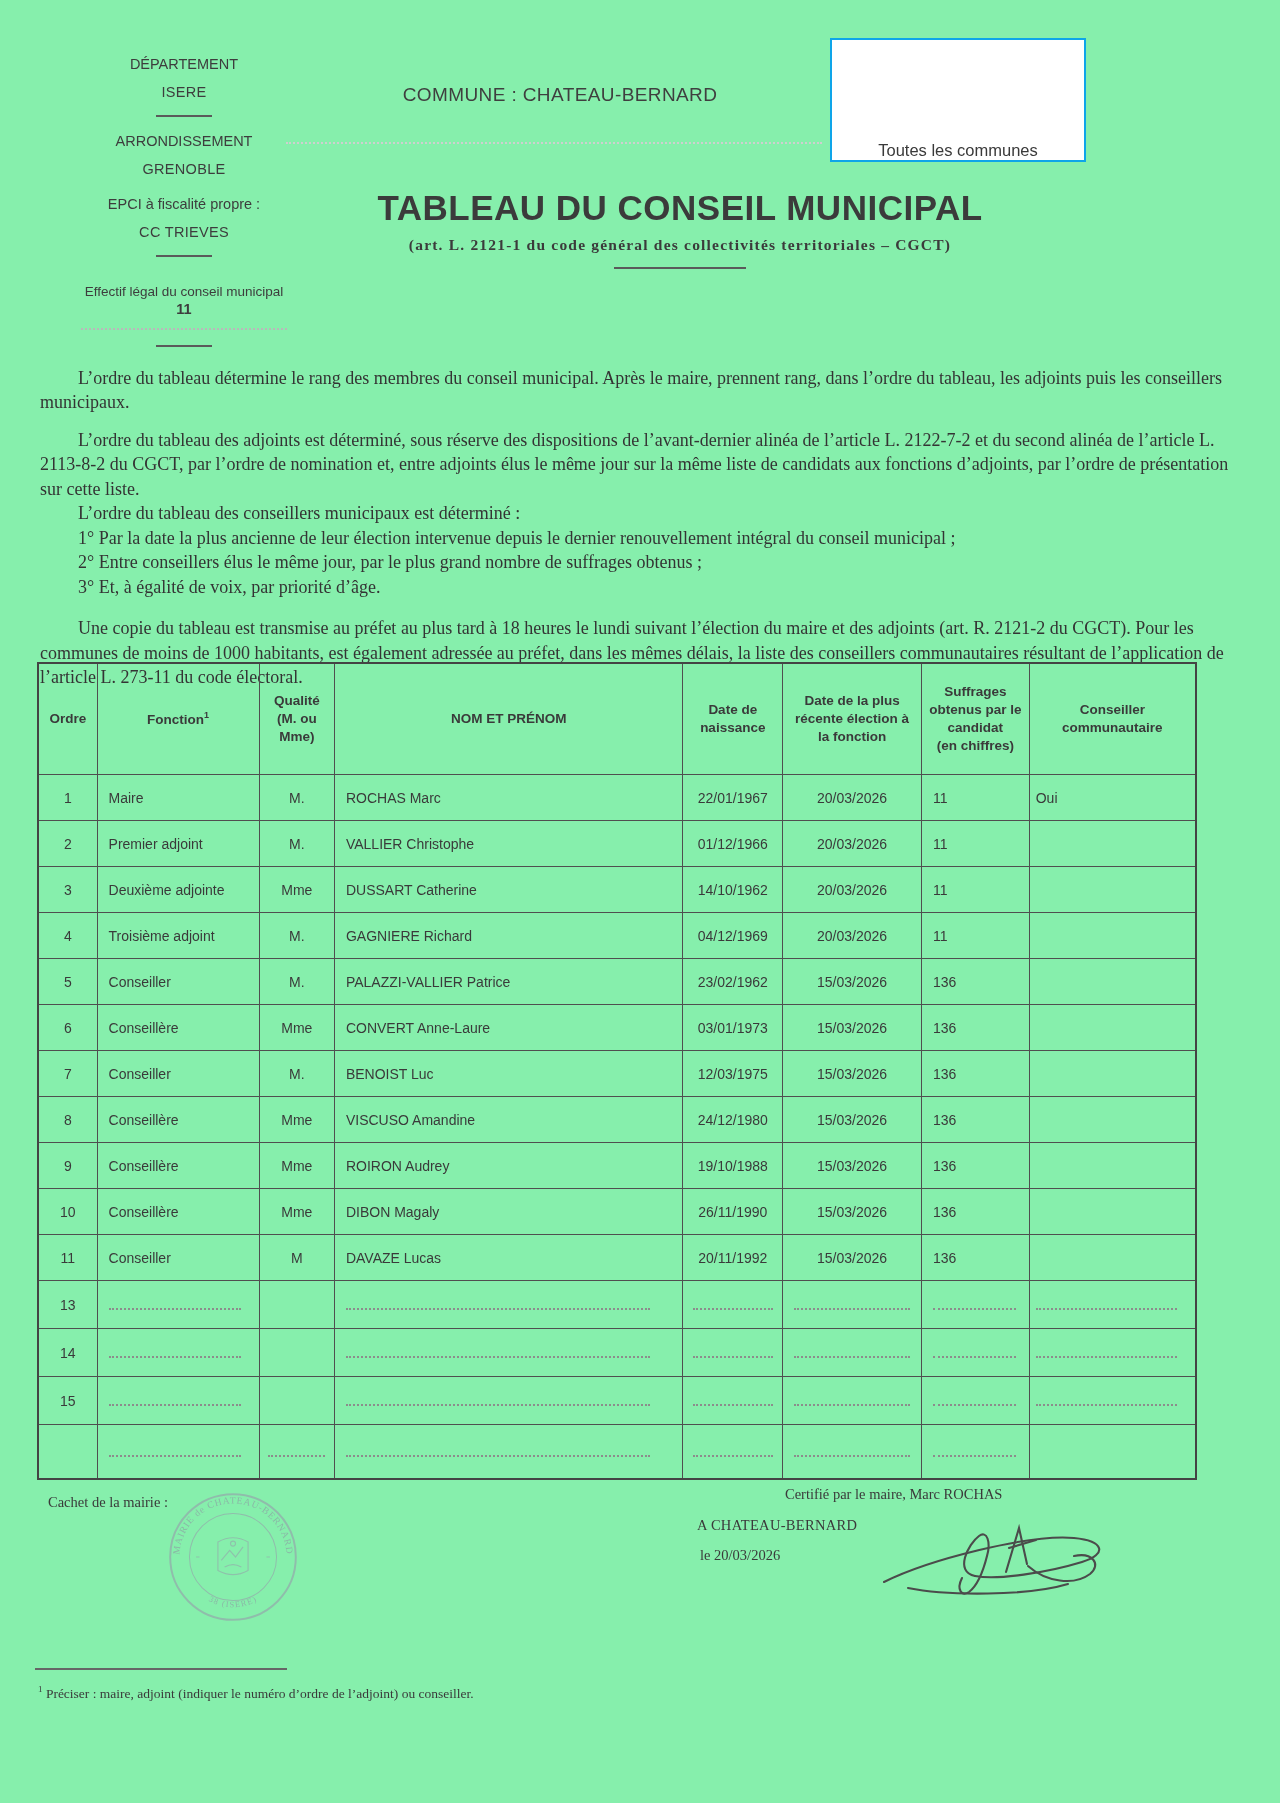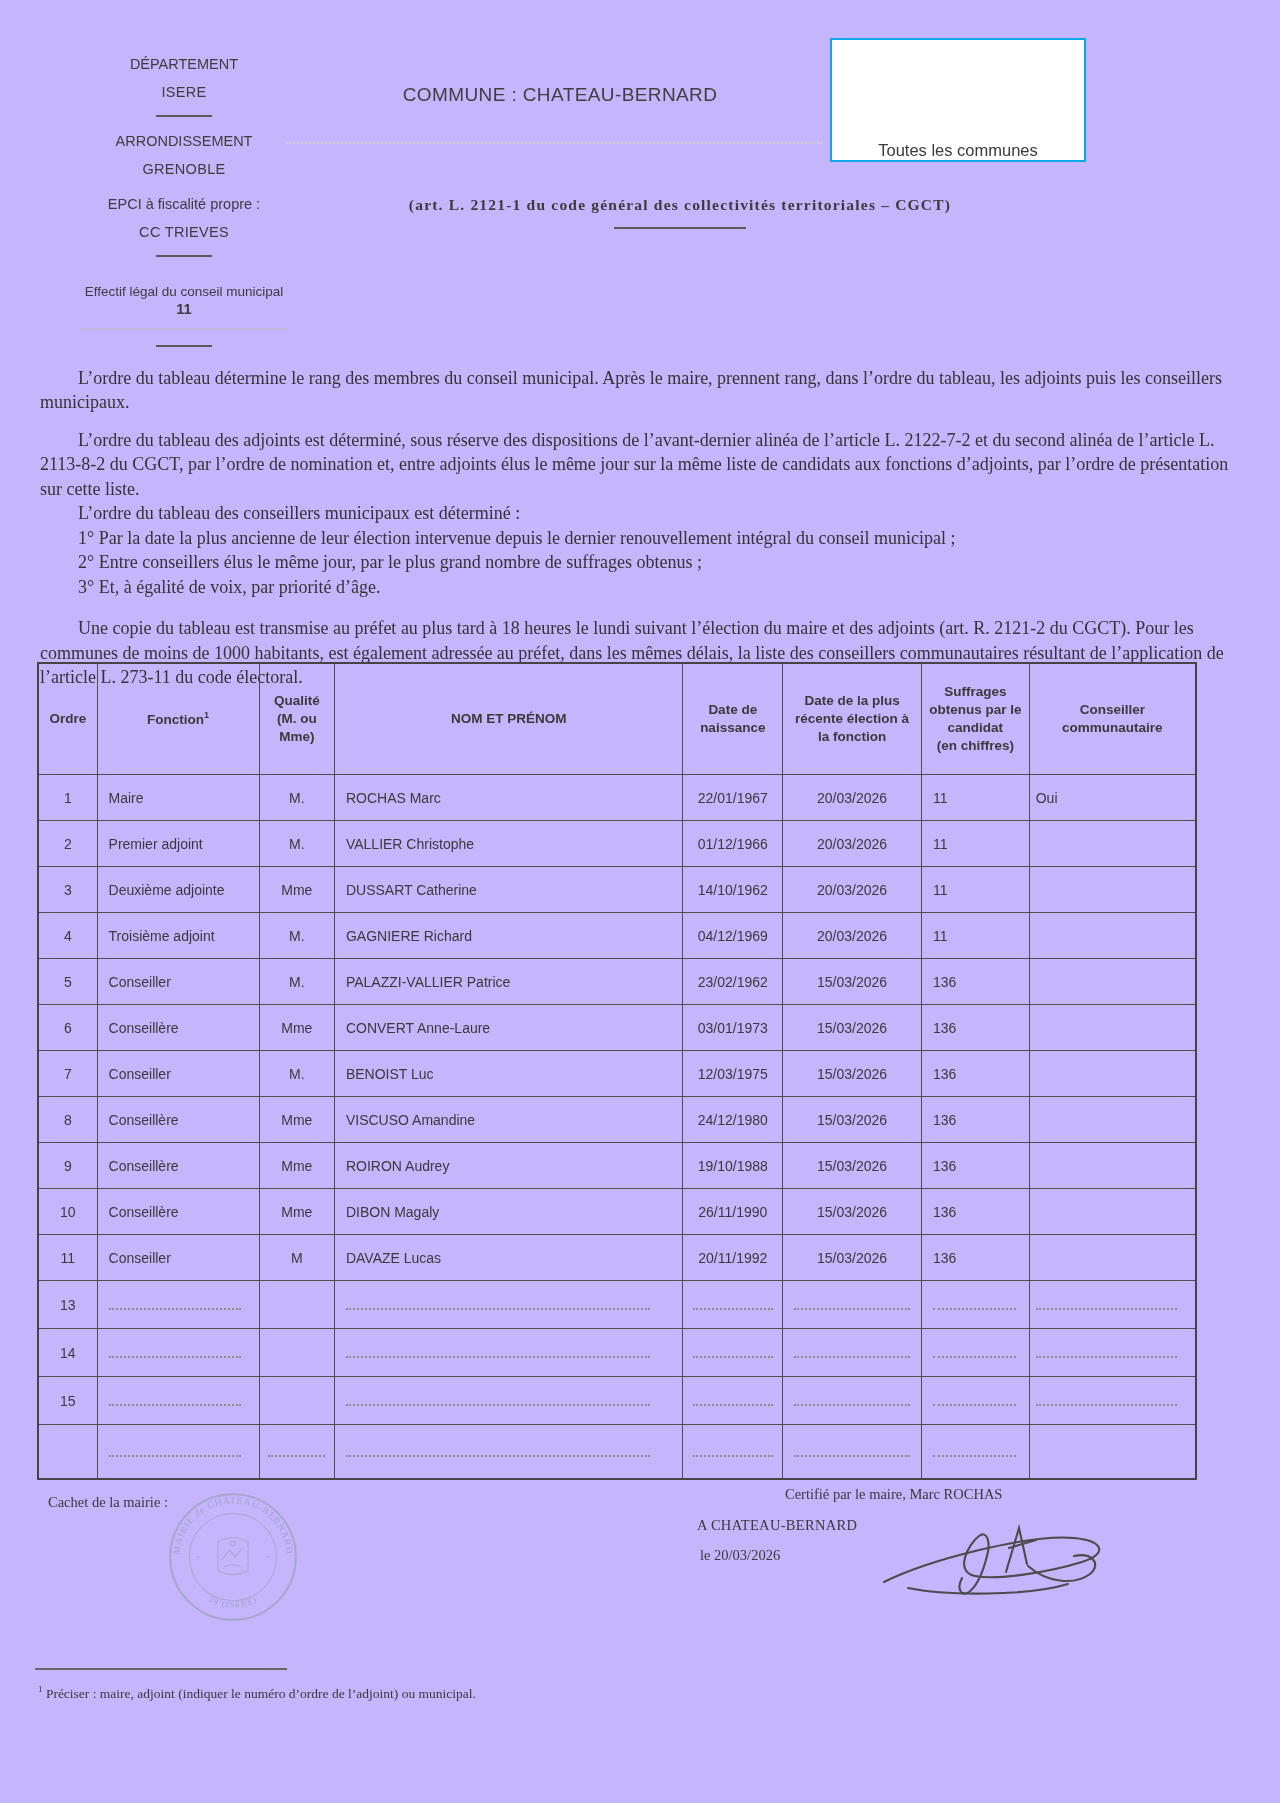--- a/index.html
+++ b/index.html
@@ -1,18 +1,18 @@
 <!DOCTYPE html>
 <html lang="fr"><head>
 <meta charset="utf-8">
 <style>
   html,body{margin:0;padding:0;background:#e8e8e8;}
   .page{
     position:relative;width:1280px;height:1803px;margin:0 auto;
-    background:#c4b5fd;color:#3c3c3c;overflow:hidden;
+    background:#86efac;color:#3c3c3c;overflow:hidden;
     font-family:"Liberation Sans",sans-serif;
   }
   
   .left-block{position:absolute;left:58px;top:56px;width:252px;text-align:center;
     font-size:14.5px;color:#3d3d3d;}
   .lb-label{margin-top:0;}
   .lb-spacer16{margin-top:16px;}
   .lb-value{font-weight:normal;margin-top:12px;letter-spacing:.3px;}
   .lb-line{width:56px;border-top:2px solid #5a5a5a;margin:15px auto 0;}
   .lb-epci{margin-top:19px;}
@@ -94,20 +94,21 @@
   </div>
 
   <div class="commune-line">COMMUNE : CHATEAU-BERNARD</div>
   <div class="dotted-rule"></div>
 
   <div class="corner-box">
     <span>Toutes les communes</span>
   </div>
 
   <div class="title-wrap">
+    <div class="doc-title">TABLEAU DU CONSEIL MUNICIPAL</div>
     <div class="doc-subtitle">(art. L. 2121-1 du code général des collectivités territoriales – CGCT)</div>
     <div class="title-underline"></div>
   </div>
 
   <div class="paras">
     <p>L’ordre du tableau détermine le rang des membres du conseil municipal. Après le maire, prennent rang, dans l’ordre du tableau, les adjoints puis les conseillers municipaux.</p>
     <p class="p-gap">L’ordre du tableau des adjoints est déterminé, sous réserve des dispositions de l’avant-dernier alinéa de l’article L. 2122-7-2 et du second alinéa de l’article L. 2113-8-2 du CGCT, par l’ordre de nomination et, entre adjoints élus le même jour sur la même liste de candidats aux fonctions d’adjoints, par l’ordre de présentation sur cette liste.</p>
     <p>L’ordre du tableau des conseillers municipaux est déterminé :</p>
     <p>1° Par la date la plus ancienne de leur élection intervenue depuis le dernier renouvellement intégral du conseil municipal ;</p>
     <p>2° Entre conseillers élus le même jour, par le plus grand nombre de suffrages obtenus ;</p>
@@ -334,15 +335,15 @@
       <path d="M6 70 C 50 48, 150 22, 196 26 C 226 29, 230 42, 204 50 C 168 61, 120 68, 97 64"></path>
       <path d="M97 64 C 76 60, 90 32, 101 24 C 109 18, 113 30, 109 44 C 105 60, 99 74, 91 80 C 84 85, 78 78, 84 66"></path>
       <path d="M128 60 L 141 16 L 149 52"></path>
       <path d="M131 36 L 158 28"></path>
       <path d="M150 54 C 168 70, 196 74, 212 62 C 224 52, 214 40, 196 44"></path>
       <path d="M30 76 C 70 84, 150 84, 190 72"></path>
     </g>
   </svg>
 
   <div class="footnote-rule"></div>
-  <div class="footer-text footnote"><sup>1</sup> <span>Préciser : maire, adjoint (indiquer le numéro d’ordre de l’adjoint) ou municipal.</span></div>
+  <div class="footer-text footnote"><sup>1</sup> <span>Préciser : maire, adjoint (indiquer le numéro d’ordre de l’adjoint) ou conseiller.</span></div>
 
 </div>
 
 </body></html>

